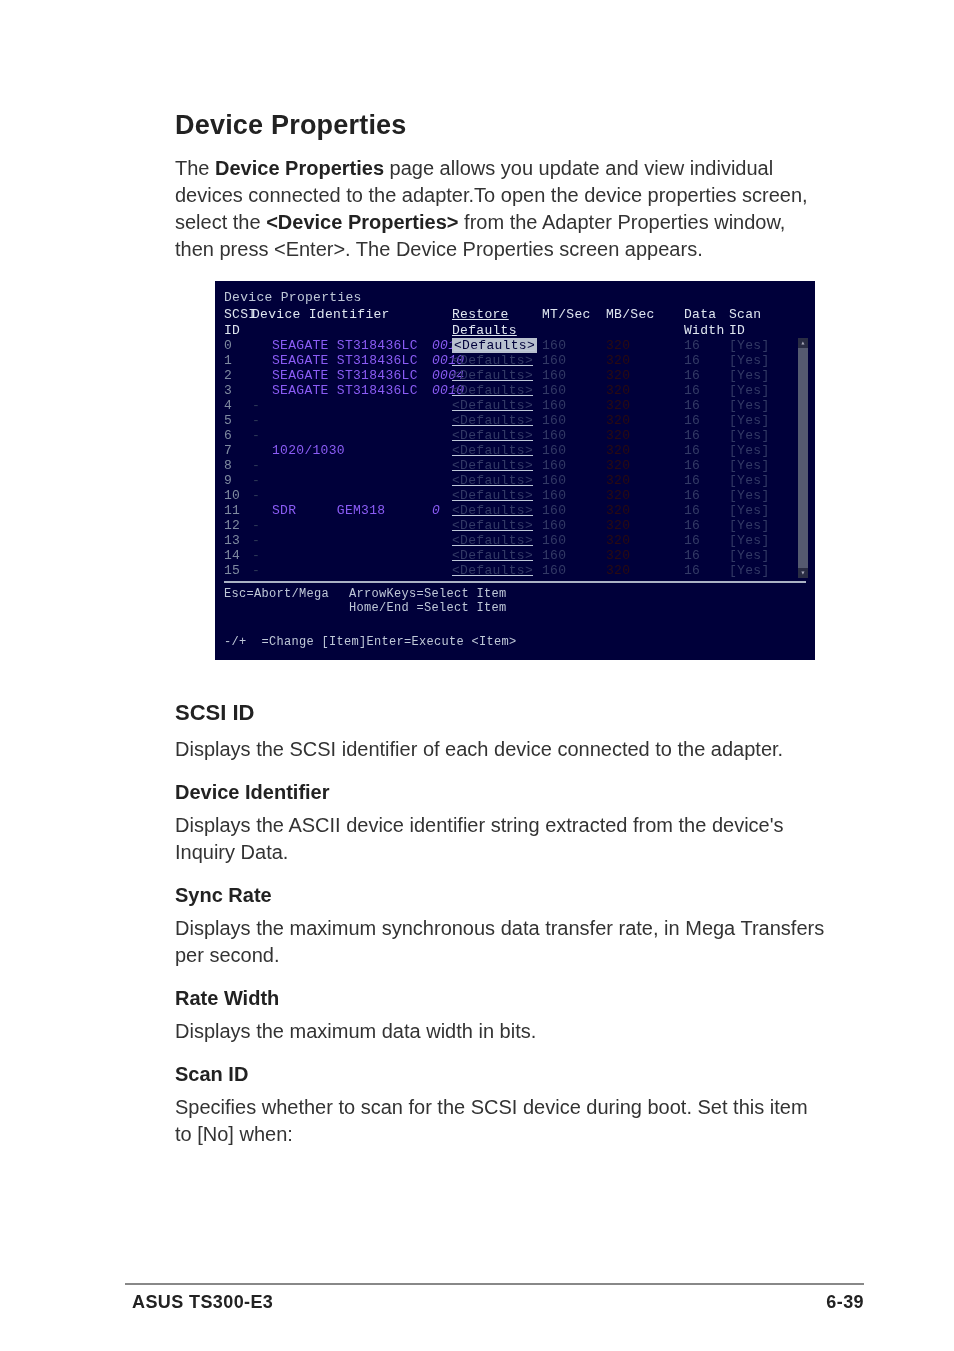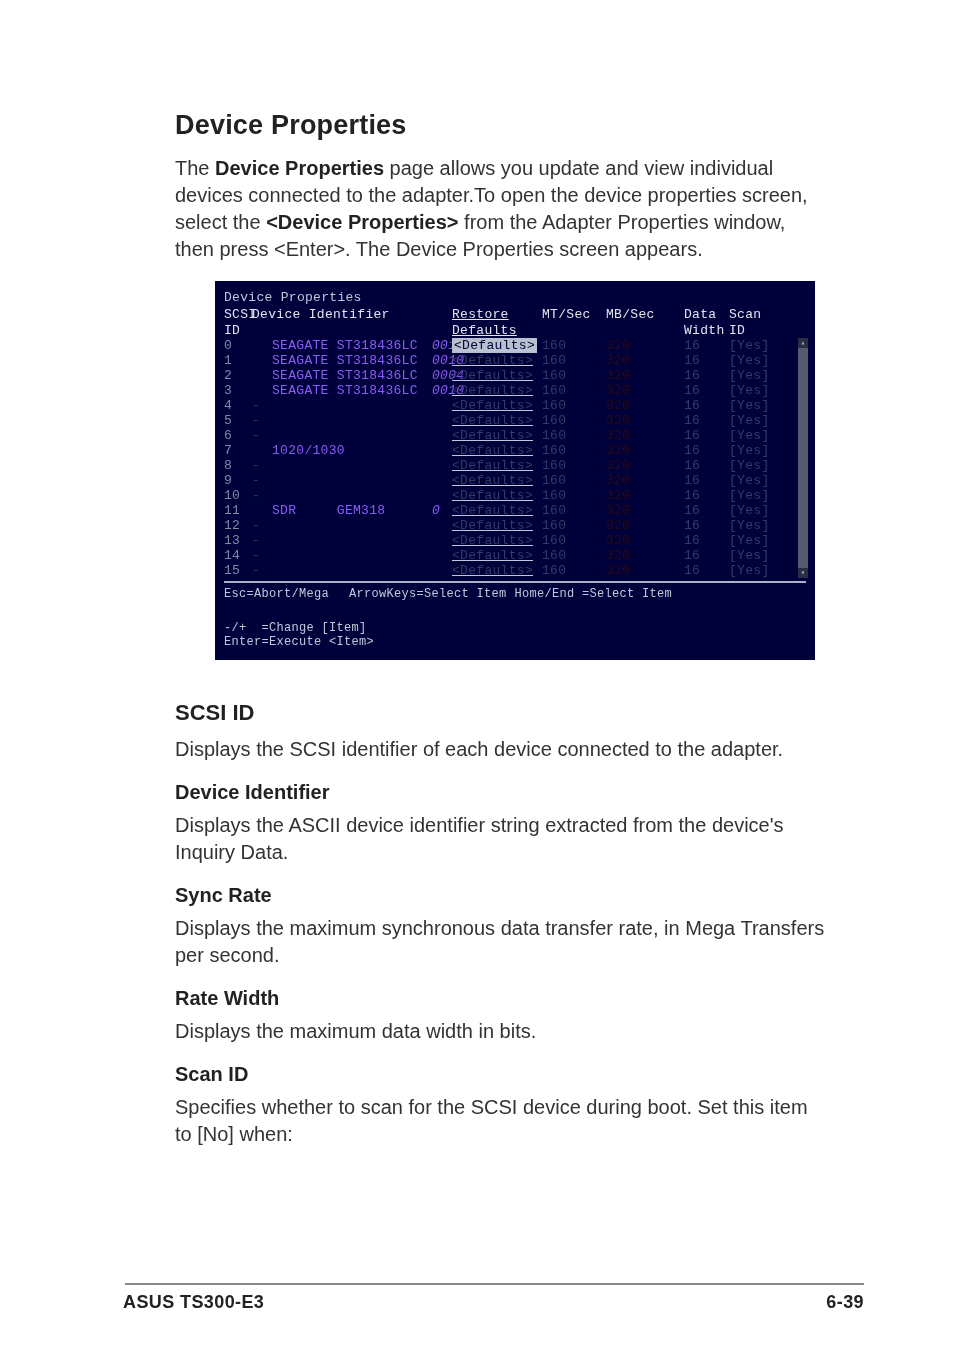--- a/index.html
+++ b/index.html
@@ -119,21 +119,21 @@
   }
   .footer-rule {
     position: absolute;
     left: 125px; right: 90px;
     bottom: 66px;
     height: 2px;
     background: #888;
   }
   .footer {
     position: absolute;
-    left: 123px; right: 90px;
+    left: 132px; right: 90px;
     bottom: 38px;
     display: flex;
     justify-content: space-between;
     font-size: 18px;
     letter-spacing: 0.4px;
     color: #222;
     font-weight: bold;
   }
 </style>
 </head>
@@ -332,25 +332,25 @@
           <div class="col c-mt"><span class="dim">160 </span></div>
           <div class="col c-mb"><span class="dkred">320</span></div>
           <div class="col c-dw"><span class="dim">16 </span></div>
           <div class="col c-scan"><span class="dim">[Yes]</span></div>
         </div>
       </div>
 
     <div class="scr-divider"></div>
     <div class="scr-foot">
       <span>Esc=Abort/Mega</span>
-      <span style="display:inline-flex;flex-direction:row;gap:8px;">
+      <span style="display:inline-flex;flex-direction:column;">
         <span>ArrowKeys=Select Item</span>
         <span>Home/End =Select Item</span>
       </span>
-      <span style="display:inline-flex;flex-direction:column;">
+      <span style="display:inline-flex;flex-direction:row;">
         <span>-/+  =Change [Item]</span>
         <span>Enter=Execute &lt;Item&gt;</span>
       </span>
     </div>
   </div>
 
   <div class="section">
     <h2 class="sub">SCSI ID</h2>
     <p class="desc">Displays the SCSI identifier of each device connected to the adapter.</p>
 

